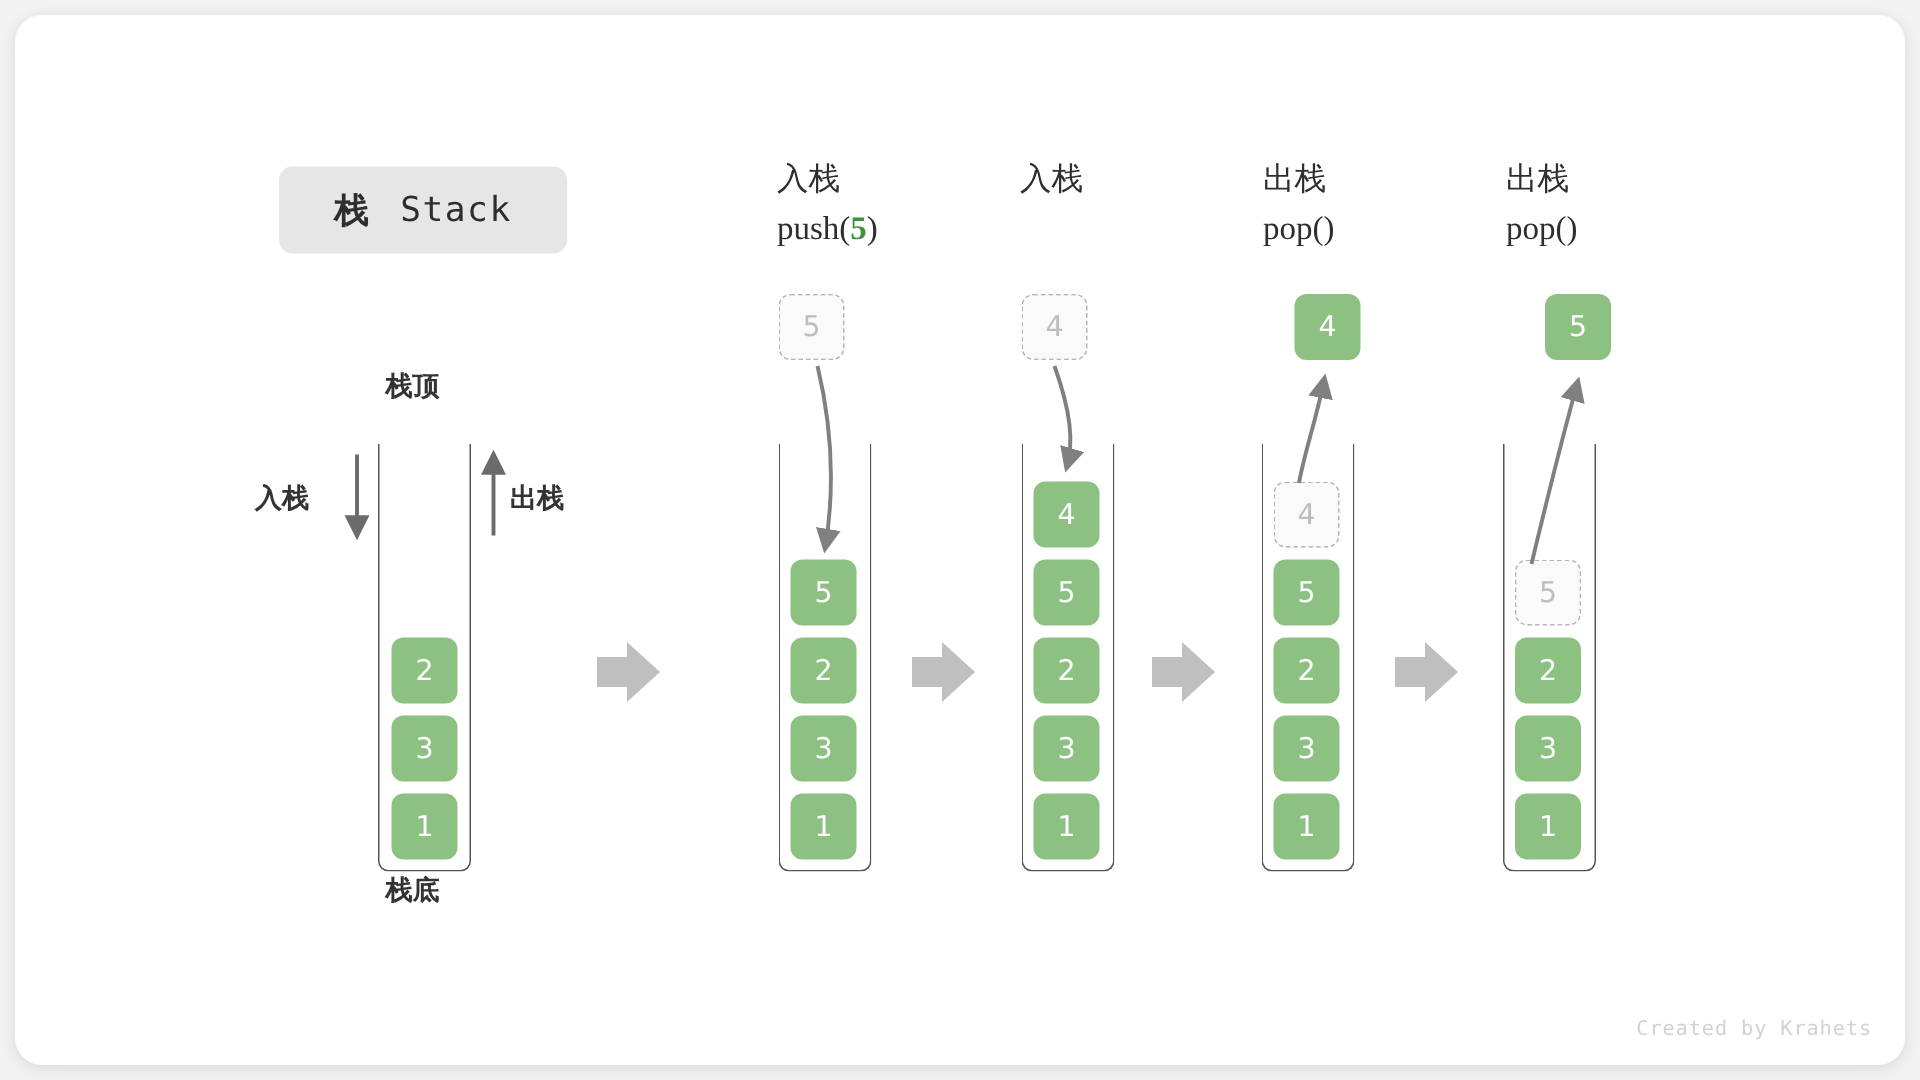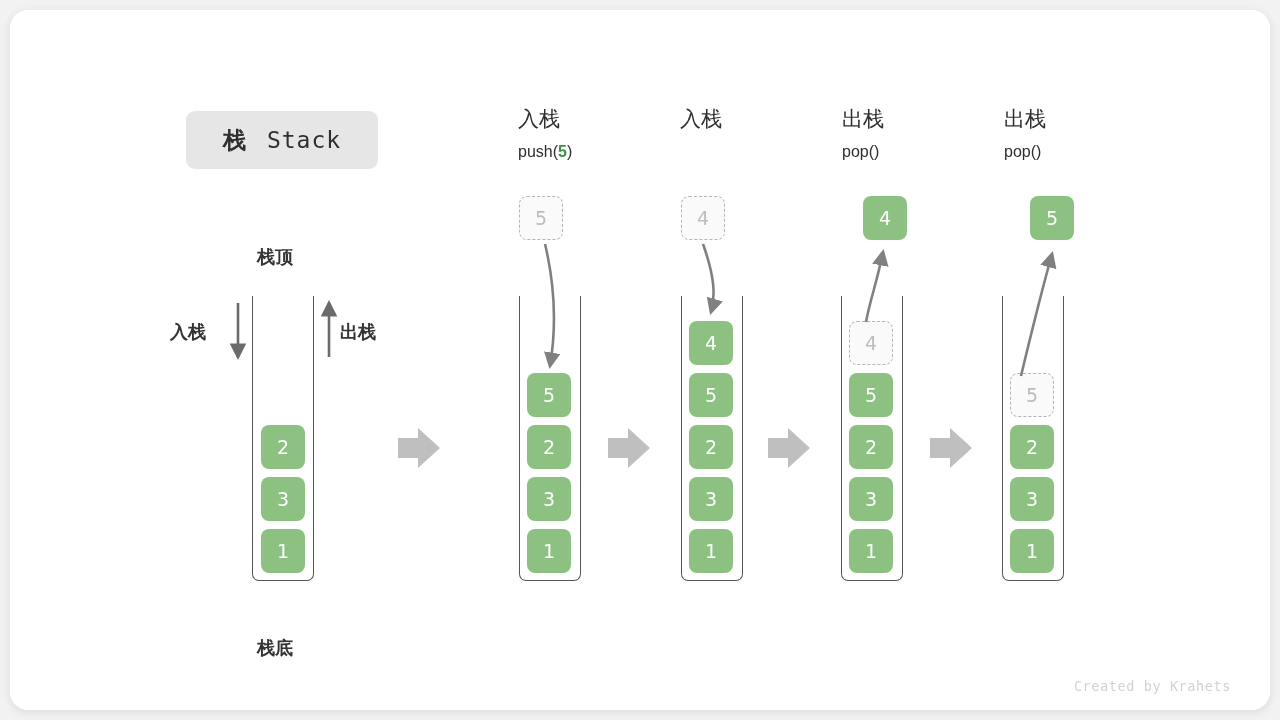--- a/index.html
+++ b/index.html
@@ -80,22 +80,22 @@
   }
   .op-head .op-cn {
     display: block;
     font-family: "DejaVu Sans", "Liberation Sans", sans-serif;
     font-size: 21px;
     color: #2e2e2e;
     line-height: 30px;
   }
   .op-head .op-code {
     display: block;
-    font-family: Liberation Sans, sans-serif;
-    font-size: 16px;
+    font-family: Liberation Serif, serif;
+    font-size: 22px;
     color: #2e2e2e;
     line-height: 36px;
   }
   .op-head .op-code .arg { color: #3f9142; font-weight: bold; }
 
   
   .stack {
     position: absolute;
     box-sizing: border-box;
     border-left: 1.6px solid #555555;
@@ -133,41 +133,41 @@
     position: absolute;
     left: 0; top: 0;
     width: 1280px;
     height: 720px;
     pointer-events: none;
   }
 
   
   .footer {
     position: absolute;
-    right: 49px;
+    right: 32px;
     bottom: 26px;
     font-family: "DejaVu Sans Mono", "Liberation Mono", monospace;
     font-size: 13.5px;
     color: #d2d2d2;
     letter-spacing: 0.6px;
   }
 </style>
 </head>
 <body>
 
 <div id="canvas">
   <div class="card"></div>
 
   <div class="title-badge">
     <span class="t-cn">栈</span>
     <span class="t-en">Stack</span>
   </div>
 
   <div class="lbl-bold" style="left:257px; top:245px;">栈顶</div>
-  <div class="lbl-bold" style="left:257px; top:636px;">栈底</div>
+  <div class="lbl-bold" style="left:257px; top:581px;">栈底</div>
   <div class="lbl-bold" style="left:170px; top:320px;">入栈</div>
   <div class="lbl-bold" style="left:340px; top:320px;">出栈</div>
 
   <div class="stack" style="left:252px; top:296px; width:62px; height:285px;"></div>
   <div id="base-cells">
       <div class="cell solid" style="left: 261px; top: 425px;">2</div>
       <div class="cell solid" style="left: 261px; top: 477px;">3</div>
       <div class="cell solid" style="left: 261px; top: 529px;">1</div>
     </div>
 

